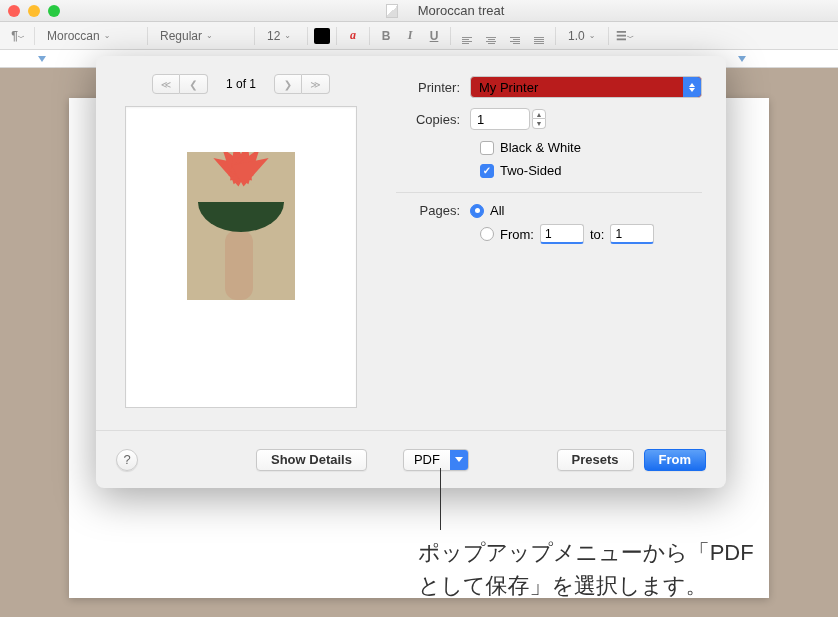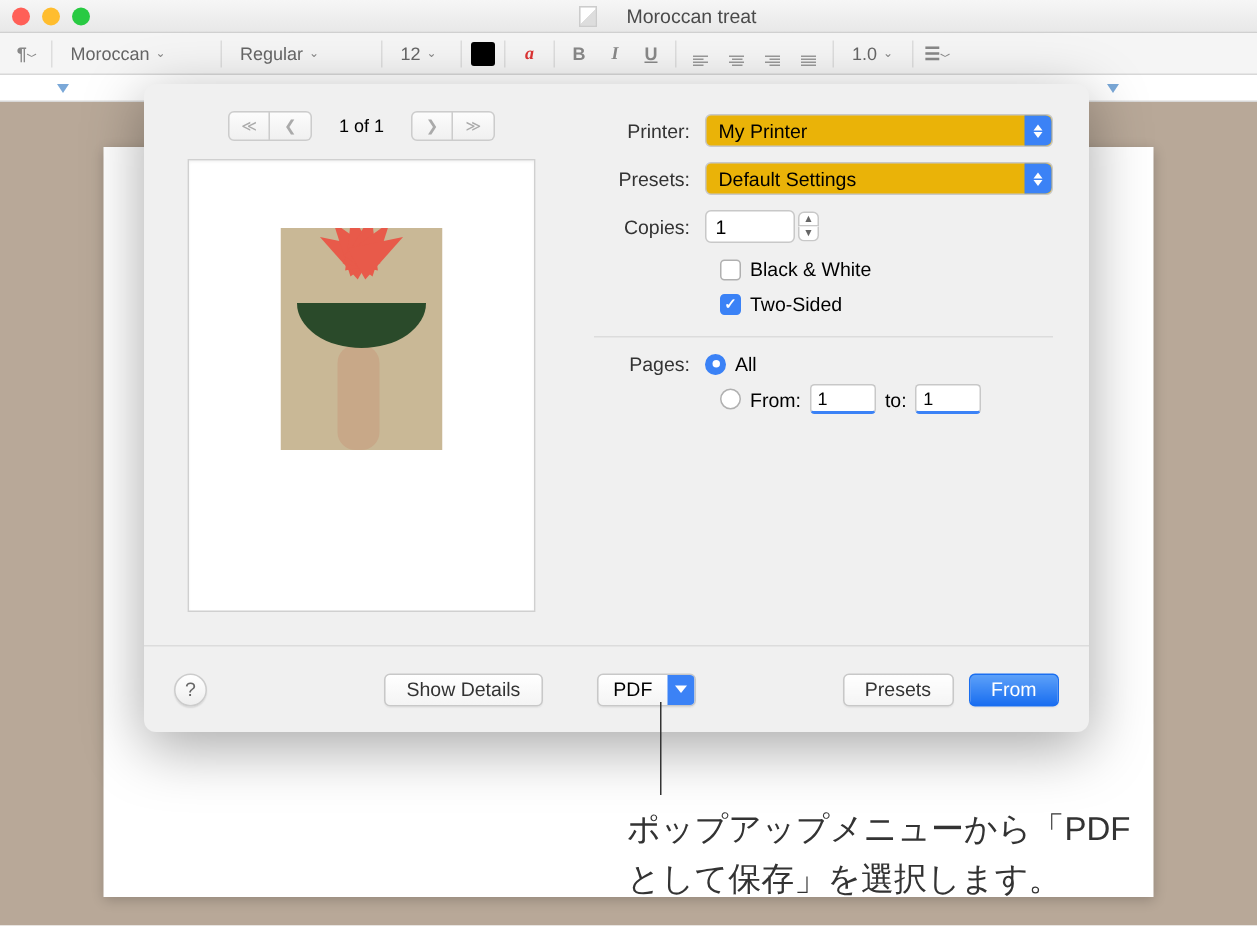--- a/index.html
+++ b/index.html
@@ -52,21 +52,21 @@
     .wm-bg { position: absolute; inset: 0; background: #c9b896; }
     .wm-hand { position: absolute; bottom: 0; left: 35%; width: 28px; height: 70px; background: #c8a888; border-radius: 12px; }
     .wm-melon { position: absolute; top: 22px; left: 10%; width: 80%; height: 58px; }
     .wm-rind { position: absolute; bottom: 0; left: 0; right: 0; height: 30px; background: #2a4a2a; border-radius: 50% / 0 0 100% 100%; }
     .wm-flesh { position: absolute; top: 0; left: 50%; width: 0; height: 0; transform-origin: bottom center; }
     .wm-slice { position: absolute; bottom: -4px; left: -12px; width: 0; height: 0; border-left: 12px solid transparent; border-right: 12px solid transparent; border-bottom: 36px solid #e85a4a; }
     
     .settings-pane { flex: 1; padding: 20px 24px 20px 10px; font-size: 13px; }
     .form-row { display: flex; align-items: center; margin-bottom: 10px; }
     .form-label { width: 74px; text-align: right; padding-right: 10px; color: #333; }
-    .mac-select { flex: 1; height: 22px; background: #eab308; border: 1px solid #c8c8c8; border-radius: 4px; display: flex; align-items: center; padding: 0 8px; position: relative; font-size: 13px; }
+    .mac-select { flex: 1; height: 22px; background: #b91c1c; border: 1px solid #c8c8c8; border-radius: 4px; display: flex; align-items: center; padding: 0 8px; position: relative; font-size: 13px; }
     .mac-select .sel-arrows { position: absolute; right: 0; top: 0; bottom: 0; width: 18px; background: #3b82f6; border-radius: 0 4px 4px 0; display: flex; flex-direction: column; align-items: center; justify-content: center; }
     .sel-arrows::before { content: ''; border-left: 3px solid transparent; border-right: 3px solid transparent; border-bottom: 4px solid #fff; margin-bottom: 1px; }
     .sel-arrows::after { content: ''; border-left: 3px solid transparent; border-right: 3px solid transparent; border-top: 4px solid #fff; }
     
     .num-input { width: 60px; height: 22px; background: #fff; border: 1px solid #c8c8c8; border-radius: 4px; padding: 0 6px; font-size: 13px; display: flex; align-items: center; }
     .stepper { display: flex; flex-direction: column; margin-left: 2px; }
     .stepper-btn { width: 14px; height: 10px; background: #fff; border: 1px solid #c8c8c8; font-size: 7px; display: flex; align-items: center; justify-content: center; color: #666; }
     .stepper-btn:first-child { border-radius: 4px 4px 0 0; }
     .stepper-btn:last-child { border-radius: 0 0 4px 4px; border-top: none; }
     
@@ -79,21 +79,21 @@
     .mac-radio { width: 14px; height: 14px; border: 1px solid #b0b0b0; border-radius: 50%; background: #fff; display: flex; align-items: center; justify-content: center; }
     .mac-radio.checked { border-color: #3b82f6; background: #3b82f6; }
     .mac-radio.checked::after { content: ''; width: 5px; height: 5px; background: #fff; border-radius: 50%; }
     .range-input { width: 44px; height: 20px; background: #fff; border: 1px solid #c8c8c8; border-radius: 3px; padding: 0 4px; font-size: 12px; display: flex; align-items: center; border-bottom: 2px solid #3b82f6; }
     
     .separator { border: none; border-top: 1px solid #dcdcdc; margin: 14px 0 10px 0; }
     
     .dialog-footer { height: 58px; border-top: 1px solid #dcdcdc; display: flex; align-items: center; padding: 0 20px; }
     .help-btn { width: 22px; height: 22px; border-radius: 50%; background: linear-gradient(#fff, #eee); border: 1px solid #ccc; font-size: 13px; color: #666; display: flex; align-items: center; justify-content: center; box-shadow: 0 1px 1px rgba(0,0,0,0.1); }
     .footer-spacer { flex: 1; }
-    .mac-btn { height: 22px; padding: 0 14px; background: linear-gradient(#fff, #f4f4f4); border: 1px solid #c8c8c8; border-radius: 4px; font-size: 13px; color: #333; display: flex; align-items: center; box-shadow: 0 1px 1px rgba(0,0,0,0.05); }
+    .mac-btn { height: 22px; padding: 0 14px; background: linear-gradient(#fff, #f4f4f4); border: 1px solid #c8c8c8; border-radius: 4px; font-size: 13px; color: #333; display: flex; align-items: center; box-shadow: 0 1px 1px rgba(0,0,0,0.05); font-weight: bold; }
     .mac-btn.primary { background: linear-gradient(#5ca0f8, #1a6ef0); color: #fff; border-color: #1a6ef0; }
     .show-details-btn { margin-left: 118px; }
     
     .pdf-dropdown { display: flex; align-items: center; height: 22px; background: linear-gradient(#fff, #f4f4f4); border: 1px solid #c8c8c8; border-radius: 4px; overflow: hidden; box-shadow: 0 1px 1px rgba(0,0,0,0.05); }
     .pdf-label { padding: 0 10px; font-size: 13px; }
     .pdf-arrow { width: 18px; height: 100%; background: #3b82f6; display: flex; align-items: center; justify-content: center; }
     .pdf-arrow::after { content: ''; border-left: 4px solid transparent; border-right: 4px solid transparent; border-top: 5px solid #fff; }
     
     .callout-line { position: absolute; left: 440px; top: 468px; width: 1px; height: 62px; background: #333; }
     .callout-text { position: absolute; left: 418px; top: 536px; font-size: 22px; color: #333; line-height: 1.5; }
@@ -224,27 +224,20 @@
           </div>
         </div>
       </div>
     </div>
 
     <div class="settings-pane">
       <div class="form-row">
         <div class="form-label">Printer:</div>
         <div class="mac-select">
           <span>My Printer</span>
-          <span class="sel-arrows"></span>
-        </div>
-      </div>
-      <div class="form-row">
-        <div class="form-label">Presets:</div>
-        <div class="mac-select">
-          <span>Default Settings</span>
           <span class="sel-arrows"></span>
         </div>
       </div>
       <div class="form-row">
         <div class="form-label">Copies:</div>
         <div class="num-input">
           <span>1</span>
         </div>
         <div class="stepper">
           <div class="stepper-btn">▲</div>

